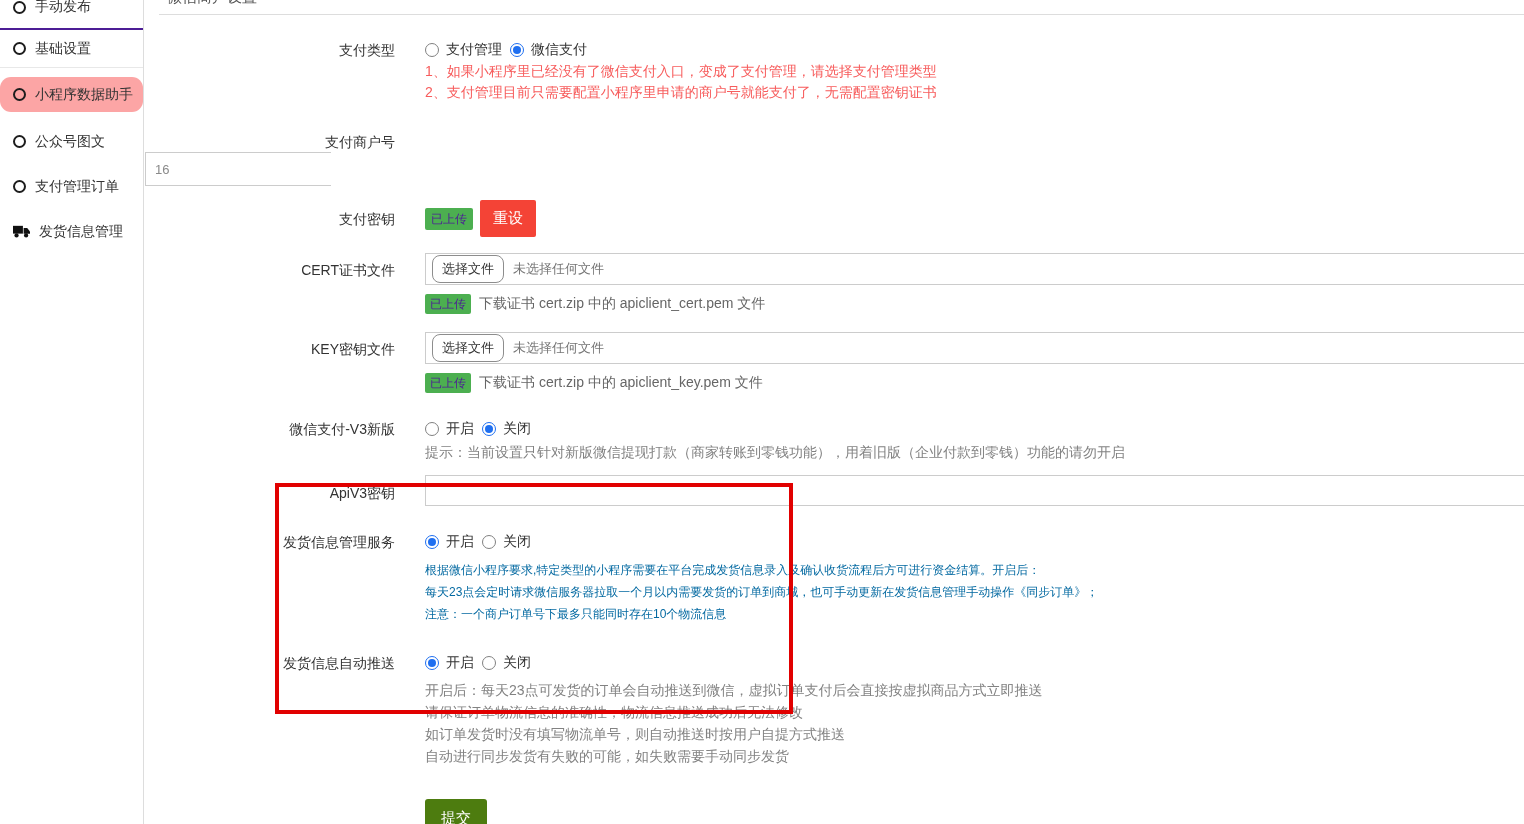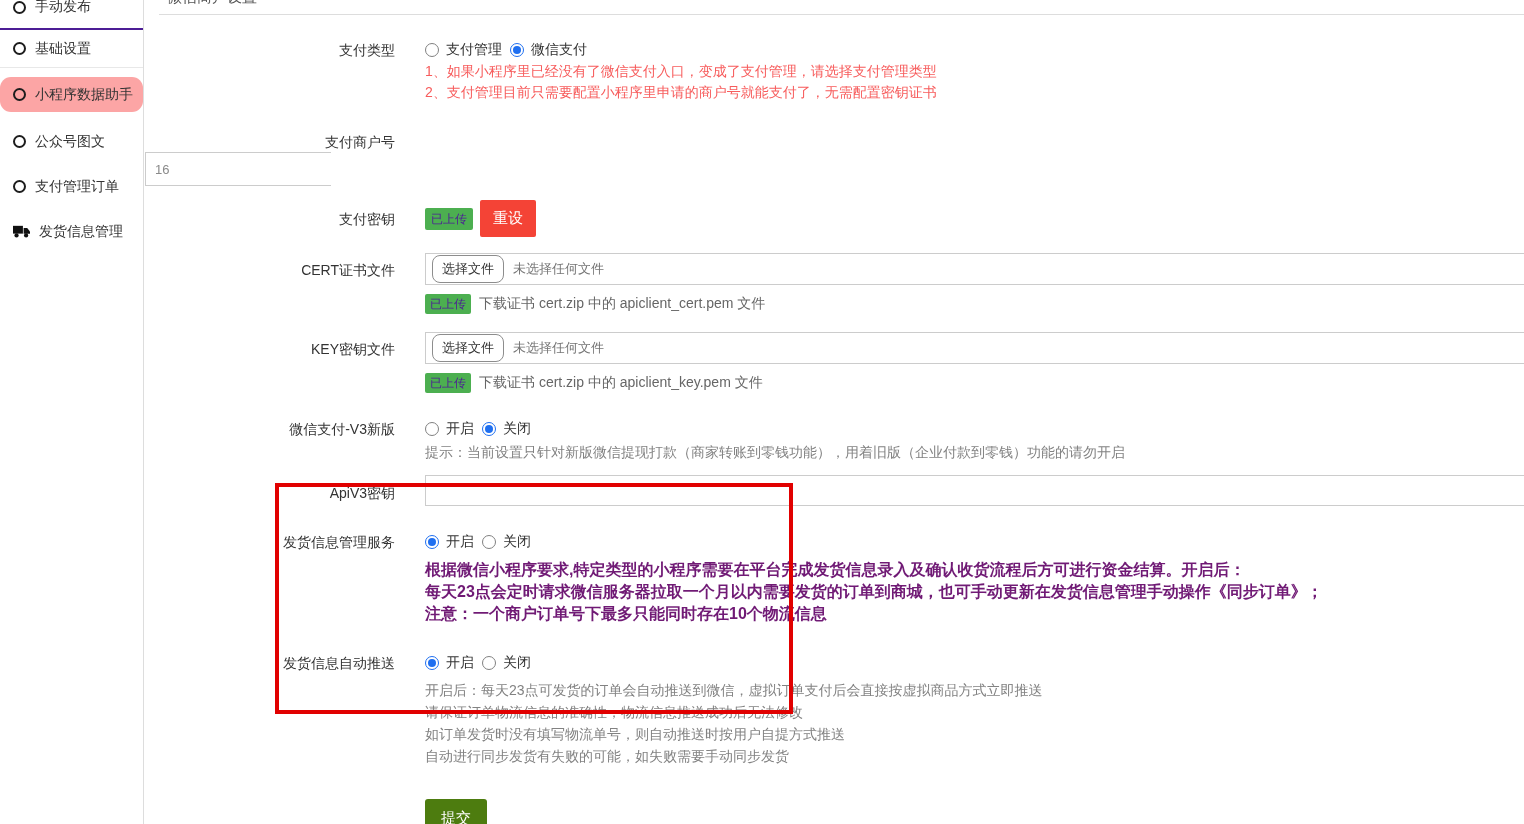--- a/index.html
+++ b/index.html
@@ -37,21 +37,21 @@
   .radio-line { display:flex; align-items:center; gap:8px; height:20px; }
   .radio-opt { display:flex; align-items:center; gap:7px; font-size:14px; color:#333; cursor:pointer; }
   .radio { width:14px; height:14px; border:1px solid #818181; border-radius:50%;
     background:#fff; position:relative; flex:none; }
   .radio.checked { border-color:#1f6ff0; }
   .radio.checked::after { content:""; position:absolute; left:2px; top:2px;
     width:8px; height:8px; border-radius:50%; background:#1f6ff0; }
 
   .red-note { font-size:14px; line-height:20px; color:#f75c5c; margin-top:1px; white-space:nowrap; }
   .gray-note { font-size:14px; line-height:21px; color:#828282; white-space:nowrap; }
-  .red-note-lg { font-size:16px; line-height:22px; color:#701a75; white-space:nowrap;font-weight:bold; }
+  .red-note-lg { font-size:12px; line-height:22px; color:#0369a1; white-space:nowrap; }
   .gray-note-lg { font-size:14px; line-height:22px; color:#828282; white-space:nowrap; }
 
   
   .text-input { width:100%; height:34px; border:1px solid #ccc; border-right:none;
     font-size:13px; color:#8a8a8a; padding-left:9px; outline:none; background:#fff; }
 
   
   .badge { display:inline-block; background:#4caf50; color:#4c1d95; font-size:12px;
     line-height:12px; padding:5px 6px; border-radius:2px; vertical-align:middle; }
   .badge-sm { padding:4px 5px; font-size:12px; }

